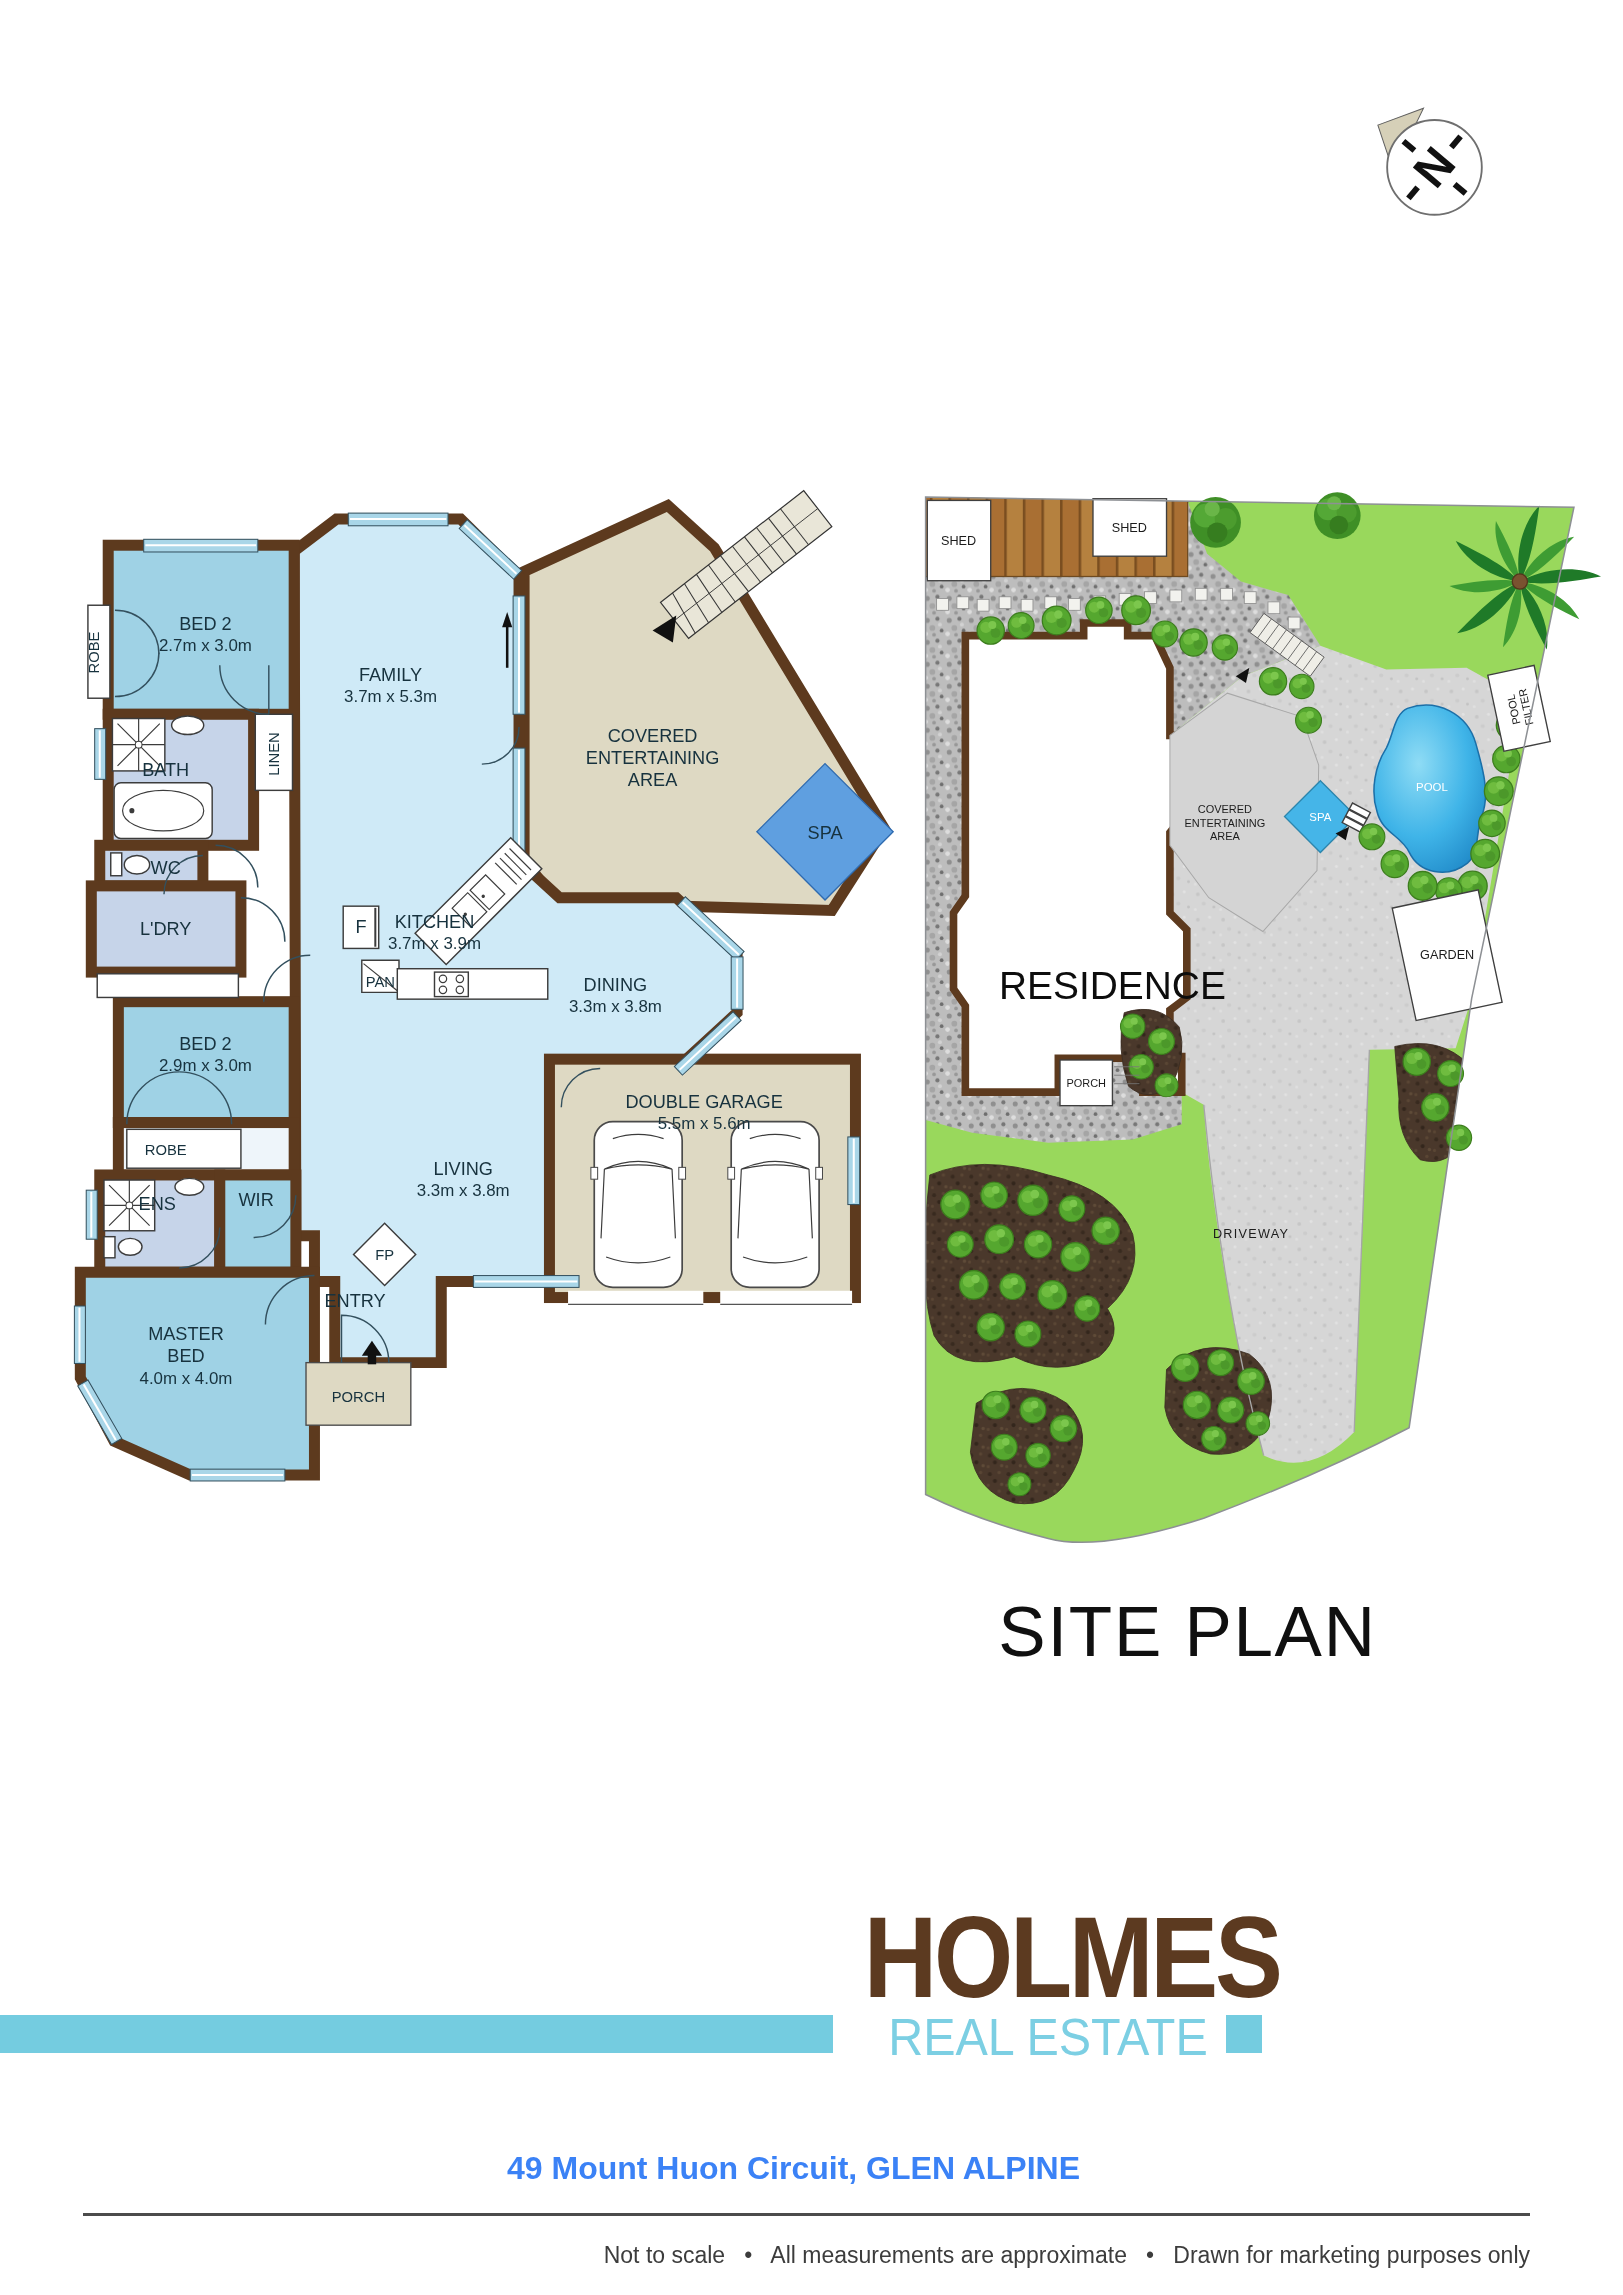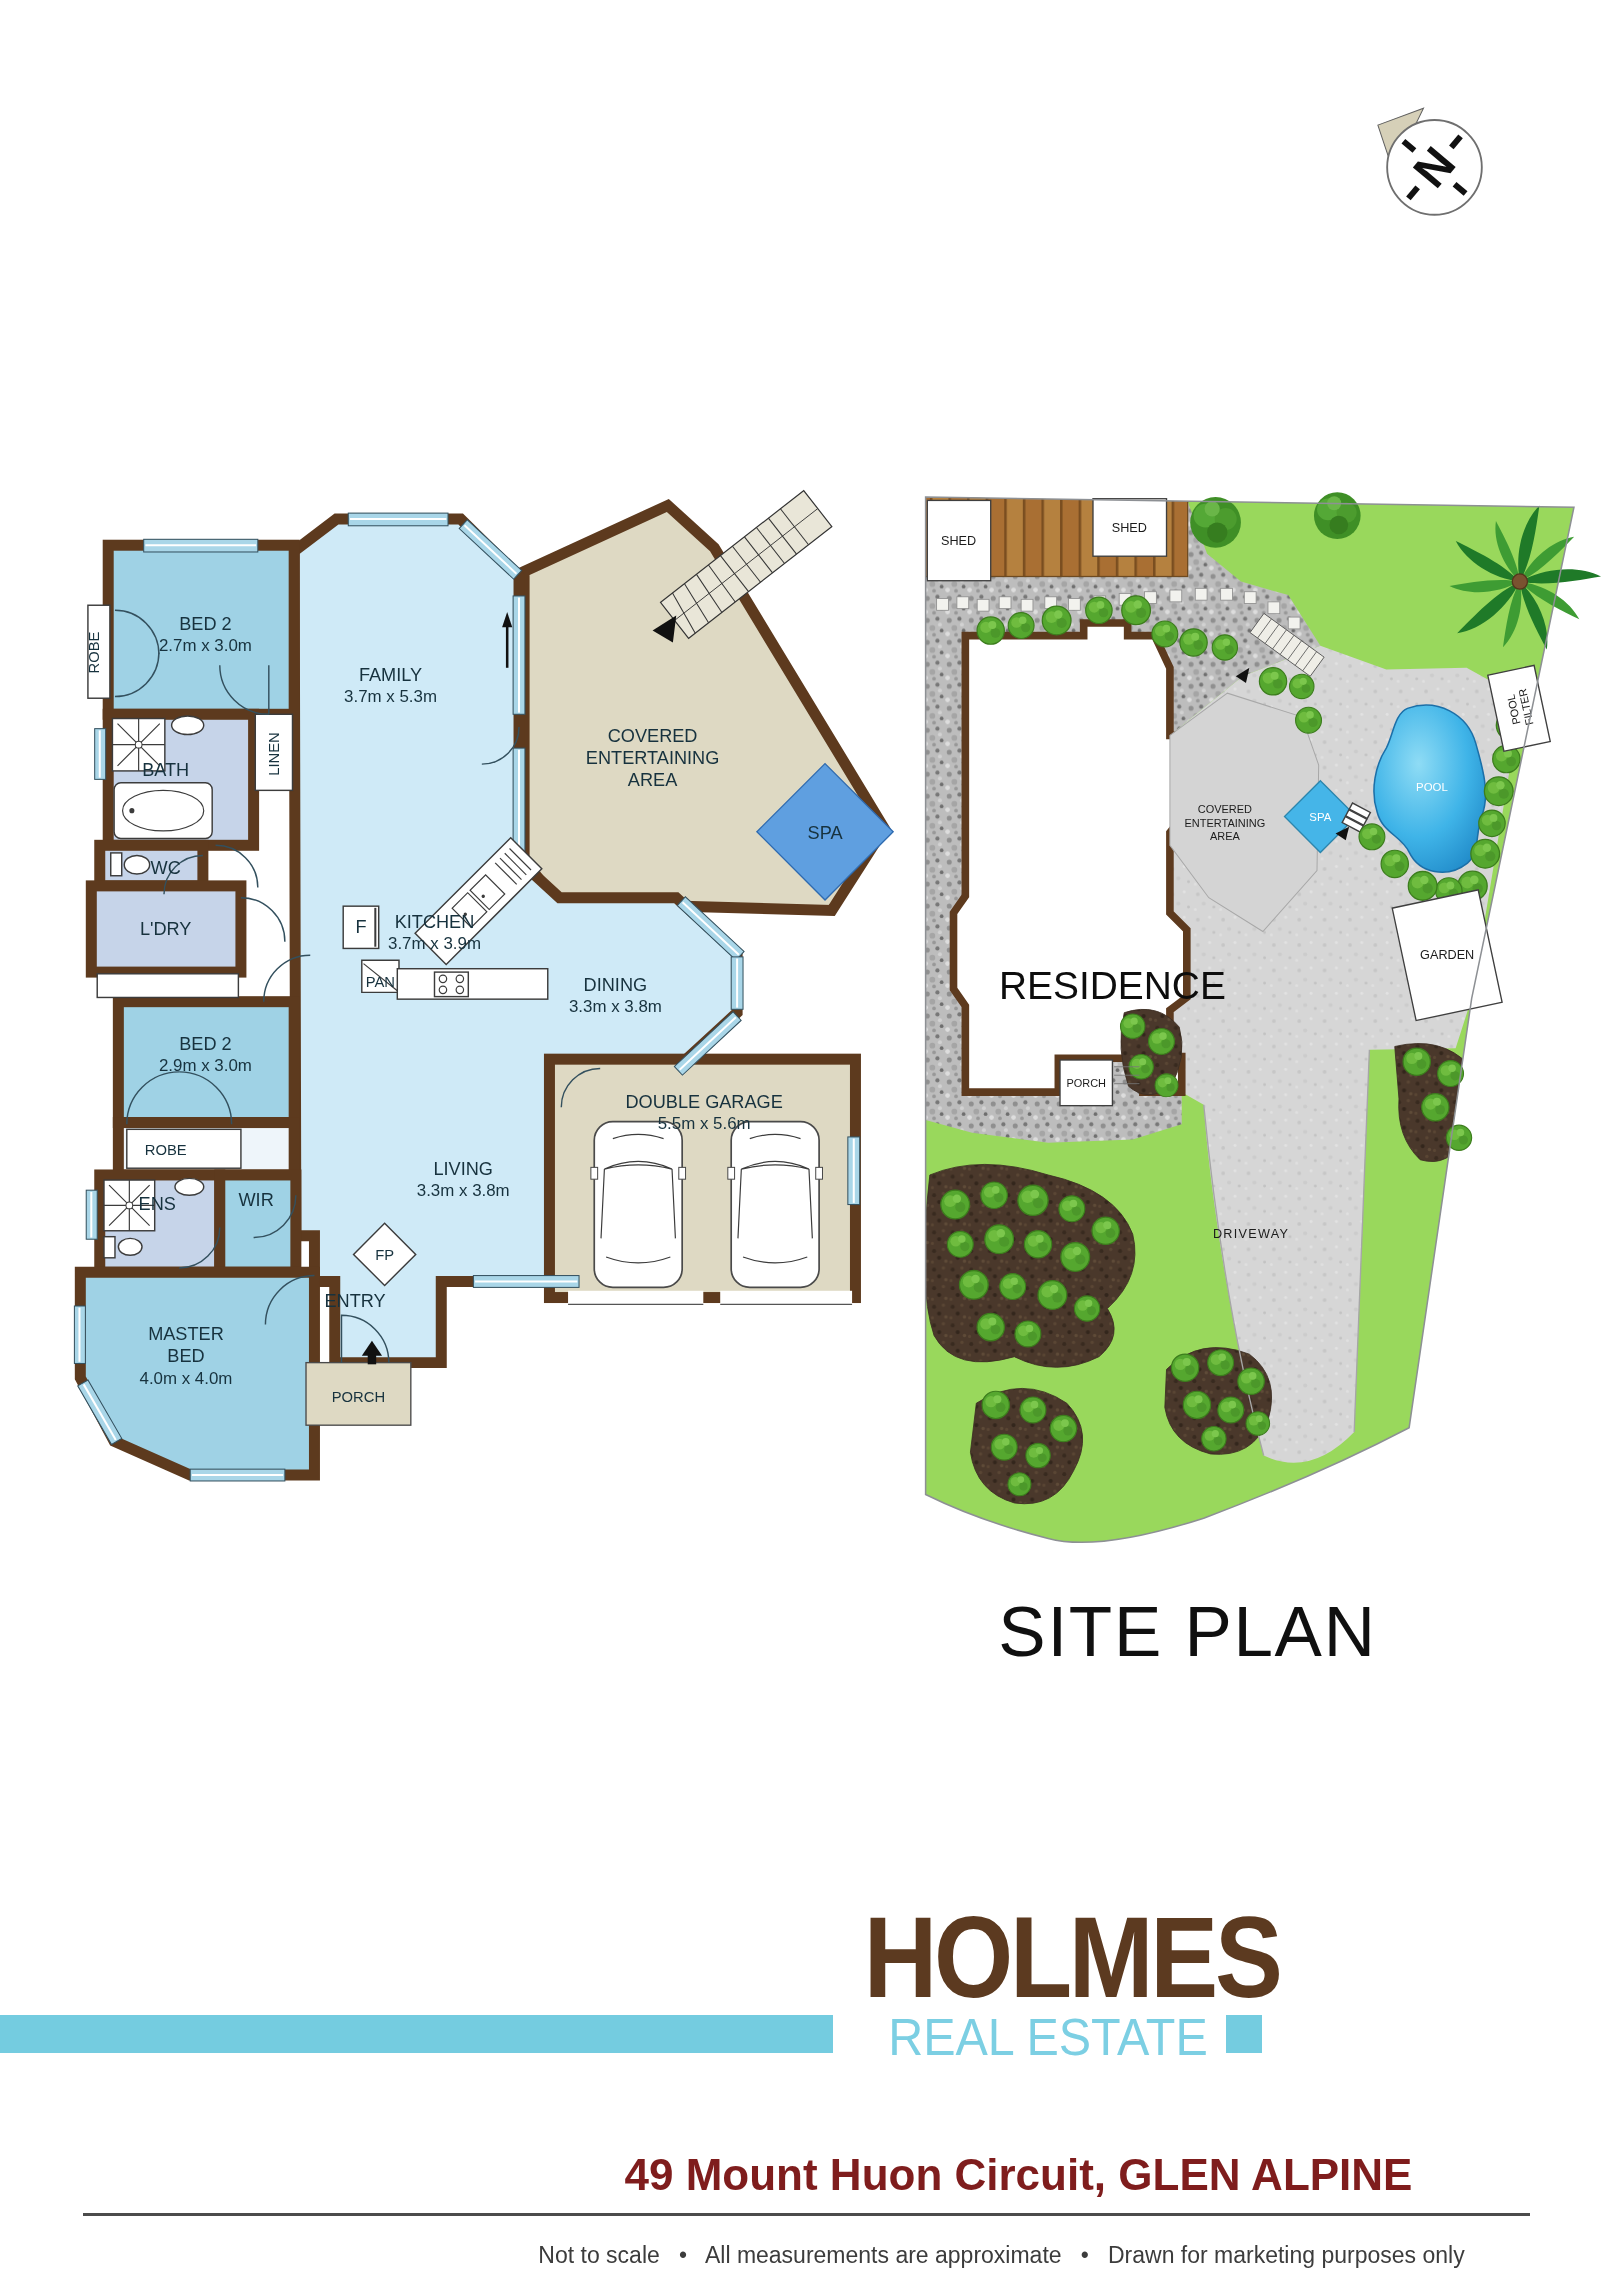--- a/index.html
+++ b/index.html
@@ -22,23 +22,23 @@
   
   .bound{fill:none;stroke:#8d9094;stroke-width:1.8;}
   .whitebox{fill:#ffffff;stroke:#3f3f3f;stroke-width:1.6;}
   .slbl{font:15px "Liberation Sans",sans-serif;fill:#1c1c1c;text-anchor:middle;}
   .slbl-s{font:13px "Liberation Sans",sans-serif;fill:#1c1c1c;text-anchor:middle;}
   .slbl-w{font:13.5px "Liberation Sans",sans-serif;fill:#ffffff;text-anchor:middle;}
   
   #brandName{left:858px;top:1904px;width:380px;text-align:center;font-size:105px;font-weight:bold;color:#5c3a20;letter-spacing:-3.4px;transform:scale(0.97,1.1);line-height:1;}
   #brandSub{left:858px;top:2012px;width:380px;text-align:center;font-size:51px;font-weight:400;color:#7ccfe3;transform:scaleX(0.95);line-height:1;}
   .bluebar{top:2015px;height:38px;background:#74cce0;}
-  #addr{left:507px;top:2150px;width:1023px;text-align:center;font-size:44px;font-weight:bold;color:#7f1d1d;}
+  #addr{left:507px;top:2150px;width:1023px;text-align:left;font-size:32px;font-weight:bold;color:#3b82f6;}
   #rule{left:83px;top:2213px;width:1447px;height:2.5px;background:#4b4b4b;}
-  #disc{left:473px;top:2242px;width:1057px;text-align:center;font-size:23px;color:#3c3c3c;white-space:pre;}
+  #disc{left:473px;top:2242px;width:1057px;text-align:right;font-size:23px;color:#3c3c3c;white-space:pre;}
   #siteTitle{left:934px;top:1591px;width:507px;text-align:center;font-size:71px;color:#101010;letter-spacing:1.7px;}
 </style>
 </head>
 <body>
 
 <svg id="planSvg" width="1623" height="2295" viewBox="0 0 1920 2715">
   <defs>
     <pattern id="gravel" width="26" height="26" patternUnits="userSpaceOnUse">
       <rect width="26" height="26" fill="#bdbdbd"></rect>
       <circle cx="5" cy="6" r="3" fill="#8f8f8f"></circle>

